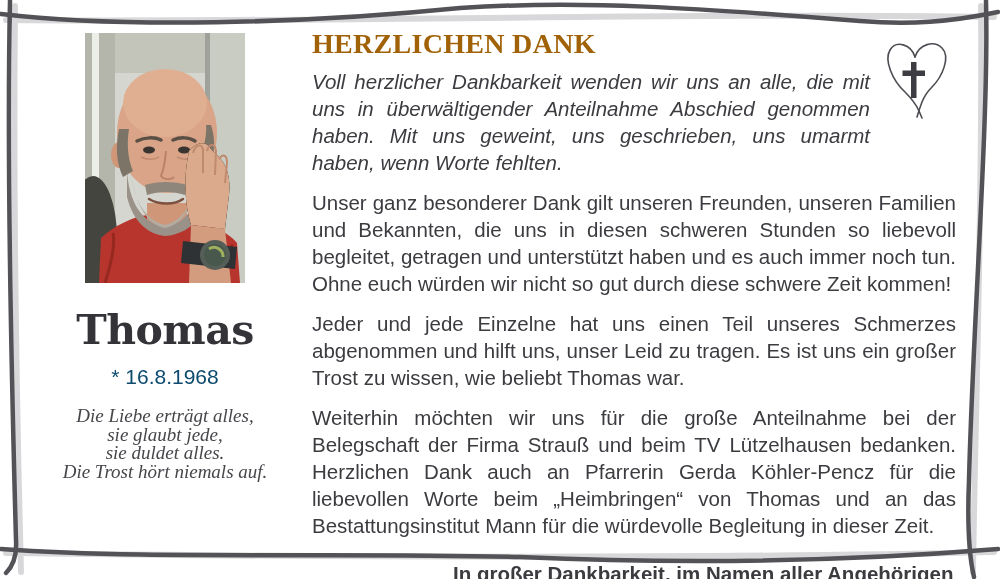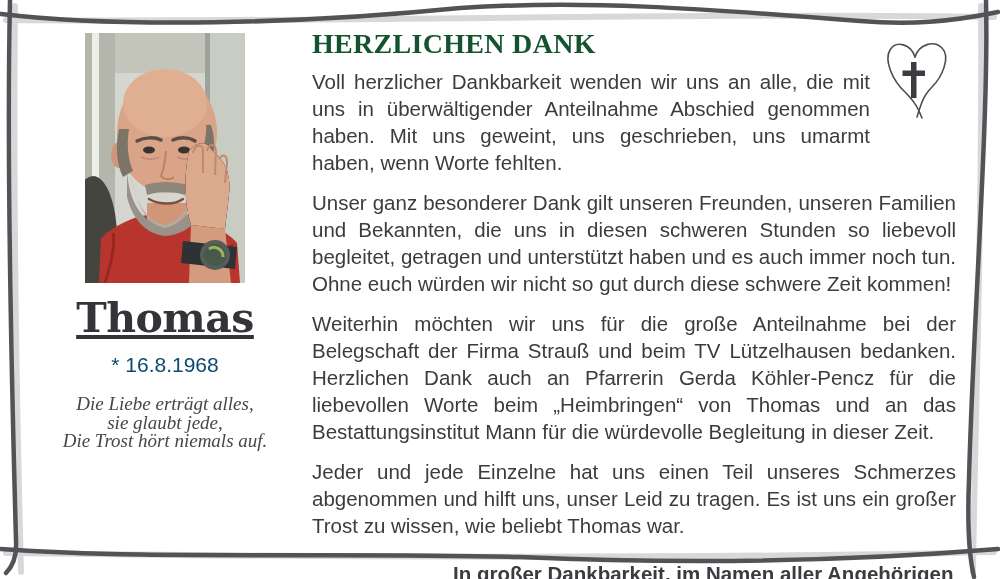--- a/index.html
+++ b/index.html
@@ -7,38 +7,38 @@
     position:relative;width:1000px;height:579px;background:#ffffff;
     font-family:"Liberation Sans",sans-serif;color:#3b3b40;overflow:hidden;
   }
   .frame-svg{position:absolute;left:0;top:0;pointer-events:none;}
   .heart-wrap{position:absolute;left:882px;top:38px;width:76px;height:84px;}
   
   .left-col{position:absolute;left:45px;top:33px;width:240px;text-align:center;}
   .photo{width:160px;height:250px;margin:0 auto;display:block;}
   .name{
     font-family:"DejaVu Serif","Liberation Serif",serif;font-weight:bold;
-    font-size:41px;line-height:45px;color:#333338;margin-top:13px;letter-spacing:-0.5px;text-decoration:underline;
+    font-size:41px;line-height:45px;color:#333338;margin-top:25px;letter-spacing:-0.5px;
   }
   .dates{font-size:21px;line-height:27px;margin-top:10px;color:#0c4a6e;}
   .poem{
     margin-top:17px;font-family:"Liberation Serif",serif;font-style:italic;
     font-size:19px;line-height:18.5px;color:#46464b;
   }
   
   .main-col{position:absolute;left:312px;top:28px;width:644px;}
   .headline{
     font-family:"Liberation Serif",serif;font-weight:bold;font-size:28px;
-    margin:0 0 8px 0;color:#14532d;letter-spacing:0.3px;
+    margin:0 0 8px 0;color:#a16207;letter-spacing:0.3px;
   }
   .para{
     font-size:20.5px;line-height:27px;text-align:justify;margin:0 0 13px 0;
     hyphens:auto;-webkit-hyphens:auto;
   }
-  .para.first{padding-right:86px;}
+  .para.first{padding-right:86px;font-style:italic;}
   .signature{margin-left:141px;margin-top:22px;font-size:20.5px;line-height:26px;}
   .signature .bold{font-weight:bold;margin-bottom:3px;}
 </style>
 </head>
 <body>
 
 <div class="page">
 
   <svg class="frame-svg" width="1000" height="579" viewBox="0 0 1000 579">
     <g fill="none" stroke="#d8d8da" stroke-width="6" stroke-linecap="round">
@@ -129,31 +129,32 @@
       <div>Thomas</div>
     </div>
 
     <div class="dates">
       <div>* 16.8.1968</div>
     </div>
 
     <div class="poem">
       <div>Die Liebe erträgt alles,</div>
       <div>sie glaubt jede,</div>
+      <div>sie duldet alles.</div>
       <div>Die Trost hört niemals auf.</div>
     </div>
   </div>
 
   <div class="main-col">
     <h1 class="headline">HERZLICHEN DANK</h1>
 
     <p class="para first" lang="de">Voll herzlicher Dankbarkeit wenden wir uns an alle, die mit uns in überwältigender Anteilnahme Abschied genommen haben. Mit uns geweint, uns geschrieben, uns umarmt haben, wenn Worte fehlten.</p>
     <p class="para" lang="de">Unser ganz besonderer Dank gilt unseren Freunden, unseren Familien und Bekannten, die uns in diesen schweren Stunden so liebevoll begleitet, getragen und unterstützt haben und es auch immer noch tun. Ohne euch würden wir nicht so gut durch diese schwere Zeit kommen!</p>
+    <p class="para" lang="de">Jeder und jede Einzelne hat uns einen Teil unseres Schmerzes abgenommen und hilft uns, unser Leid zu tragen. Es ist uns ein großer Trost zu wissen, wie beliebt Thomas war.</p>
     <p class="para" lang="de">Weiterhin möchten wir uns für die große Anteilnahme bei der Belegschaft der Firma Strauß und beim TV Lützelhausen bedanken. Herzlichen Dank auch an Pfarrerin Gerda Köhler-Pencz für die liebevollen Worte beim „Heimbringen“ von Thomas und an das Bestattungsinstitut Mann für die würdevolle Begleitung in dieser Zeit.</p>
-    <p class="para" lang="de">Jeder und jede Einzelne hat uns einen Teil unseres Schmerzes abgenommen und hilft uns, unser Leid zu tragen. Es ist uns ein großer Trost zu wissen, wie beliebt Thomas war.</p>
 
     <div class="signature">
       <div class="bold">In großer Dankbarkeit, im Namen aller Angehörigen</div>
 
     </div>
   </div>
 
 </div>
 
 </body></html>

